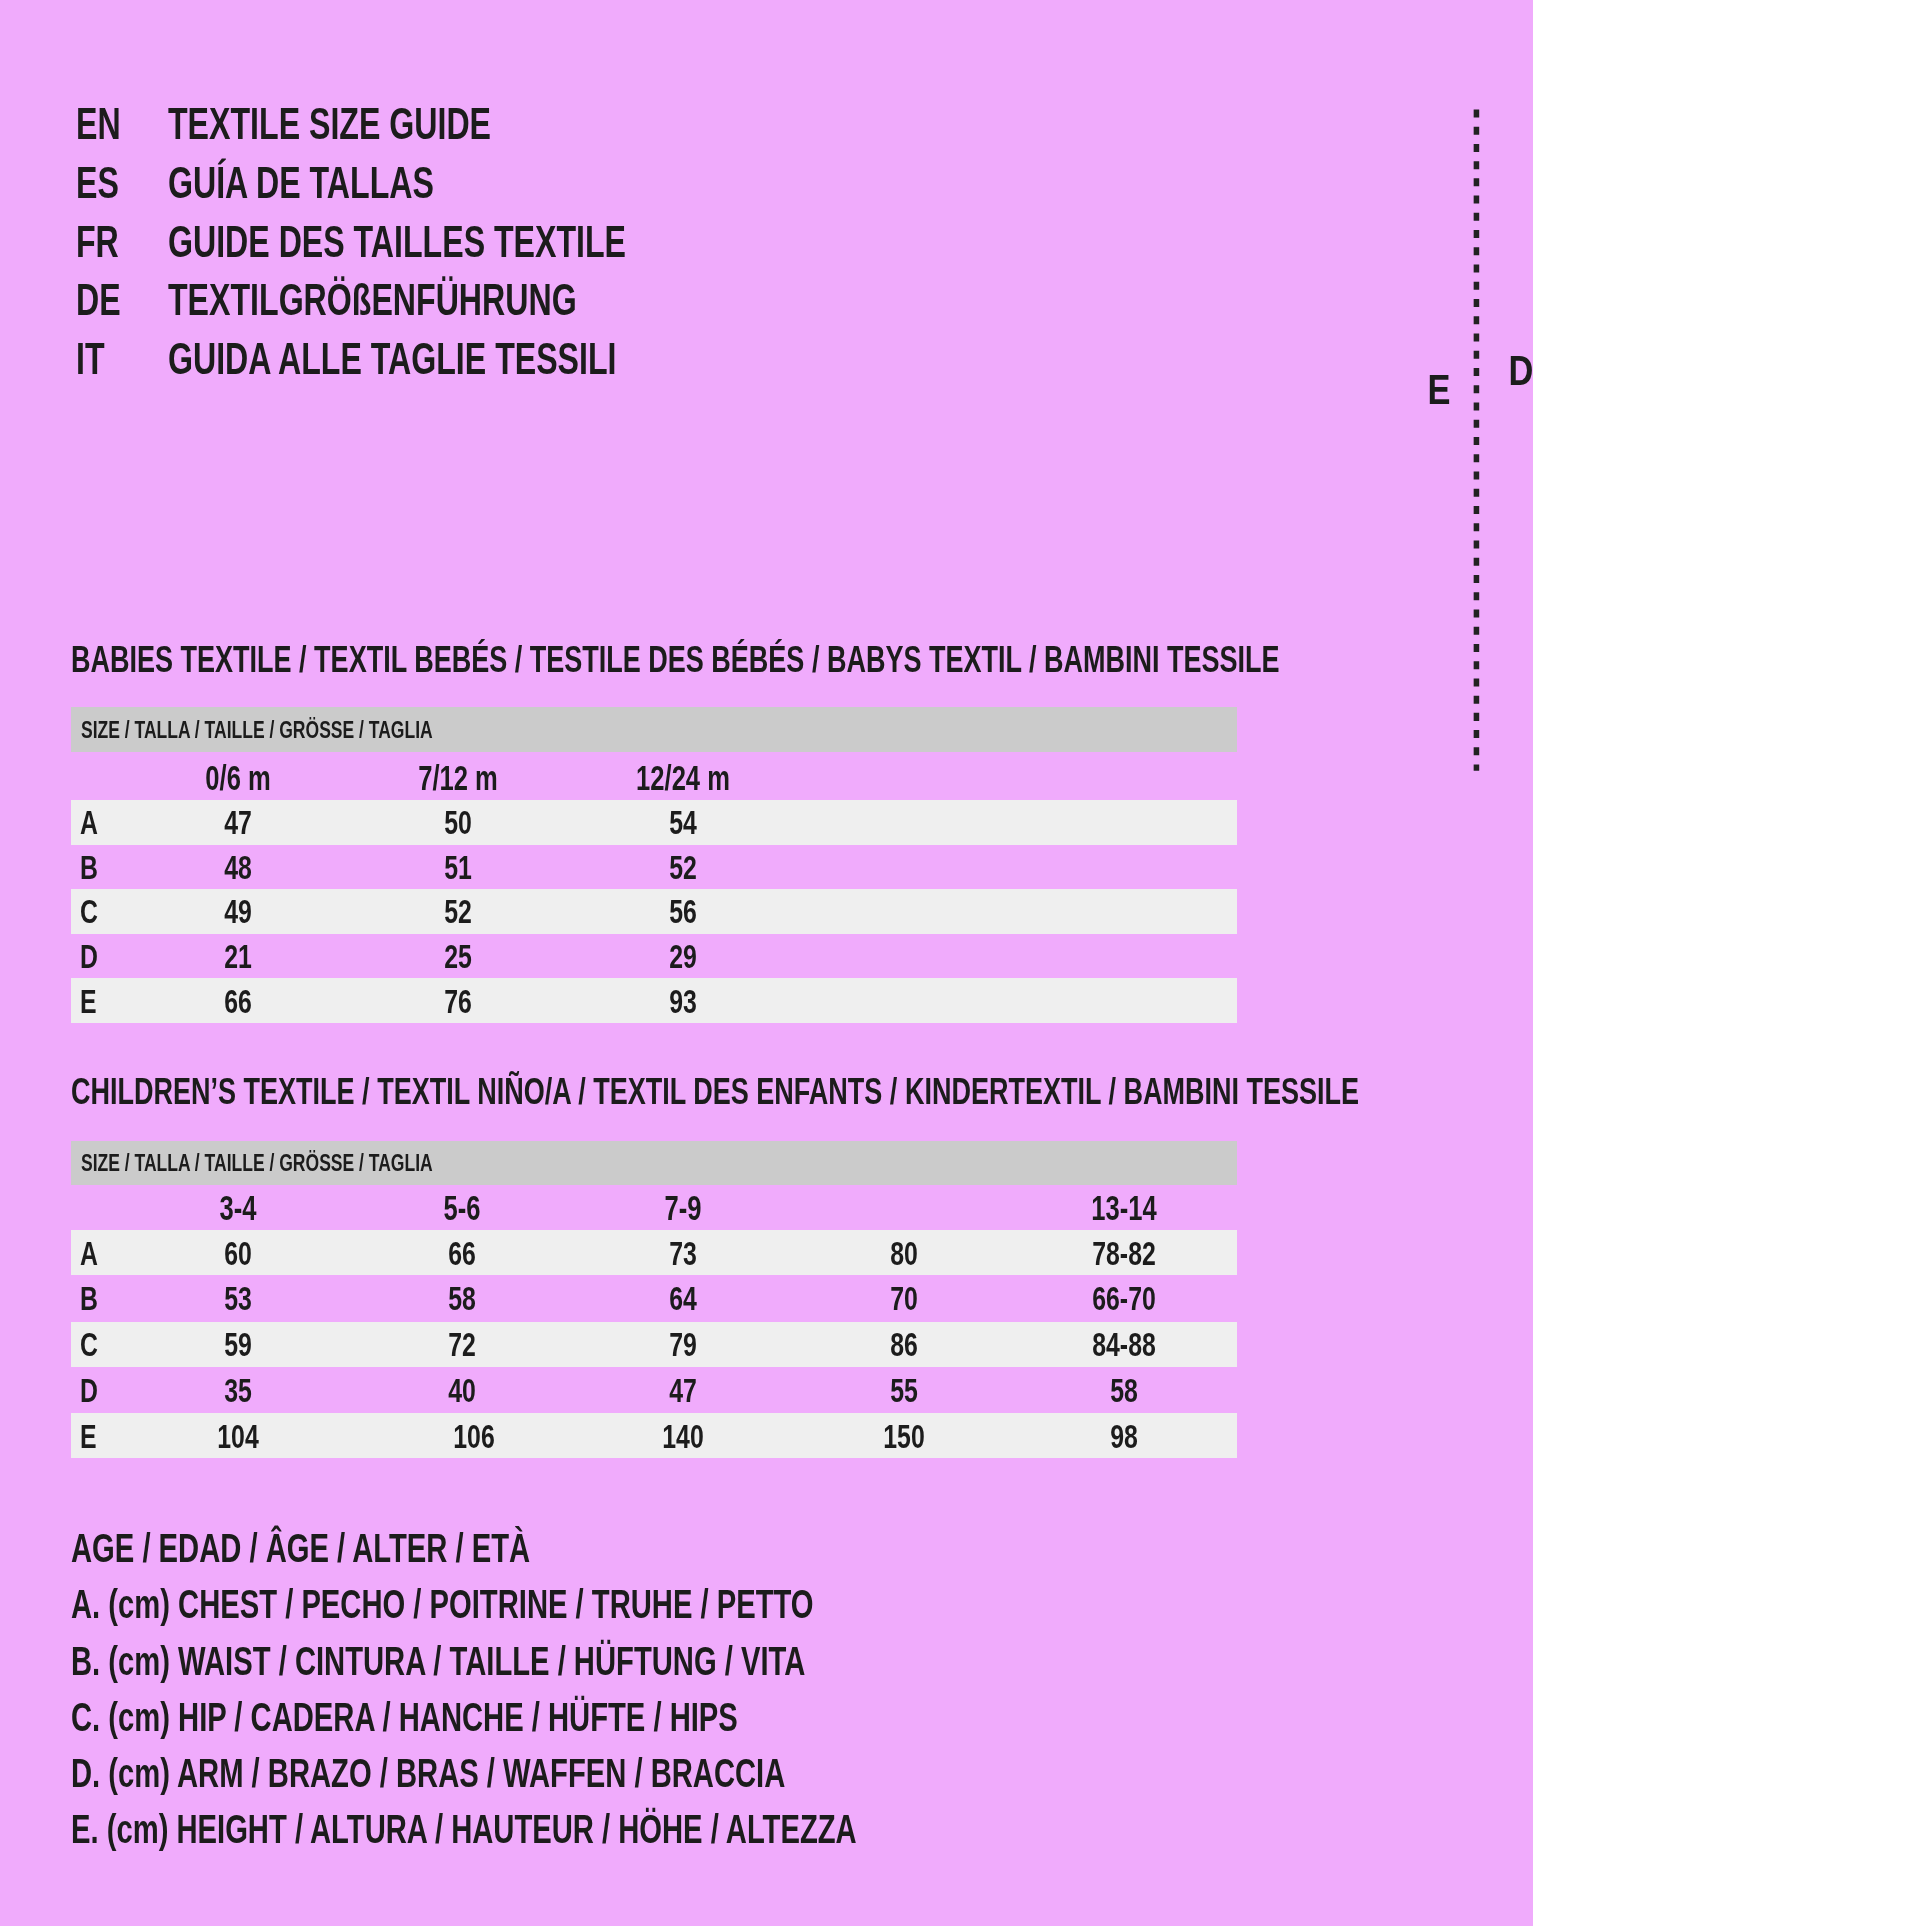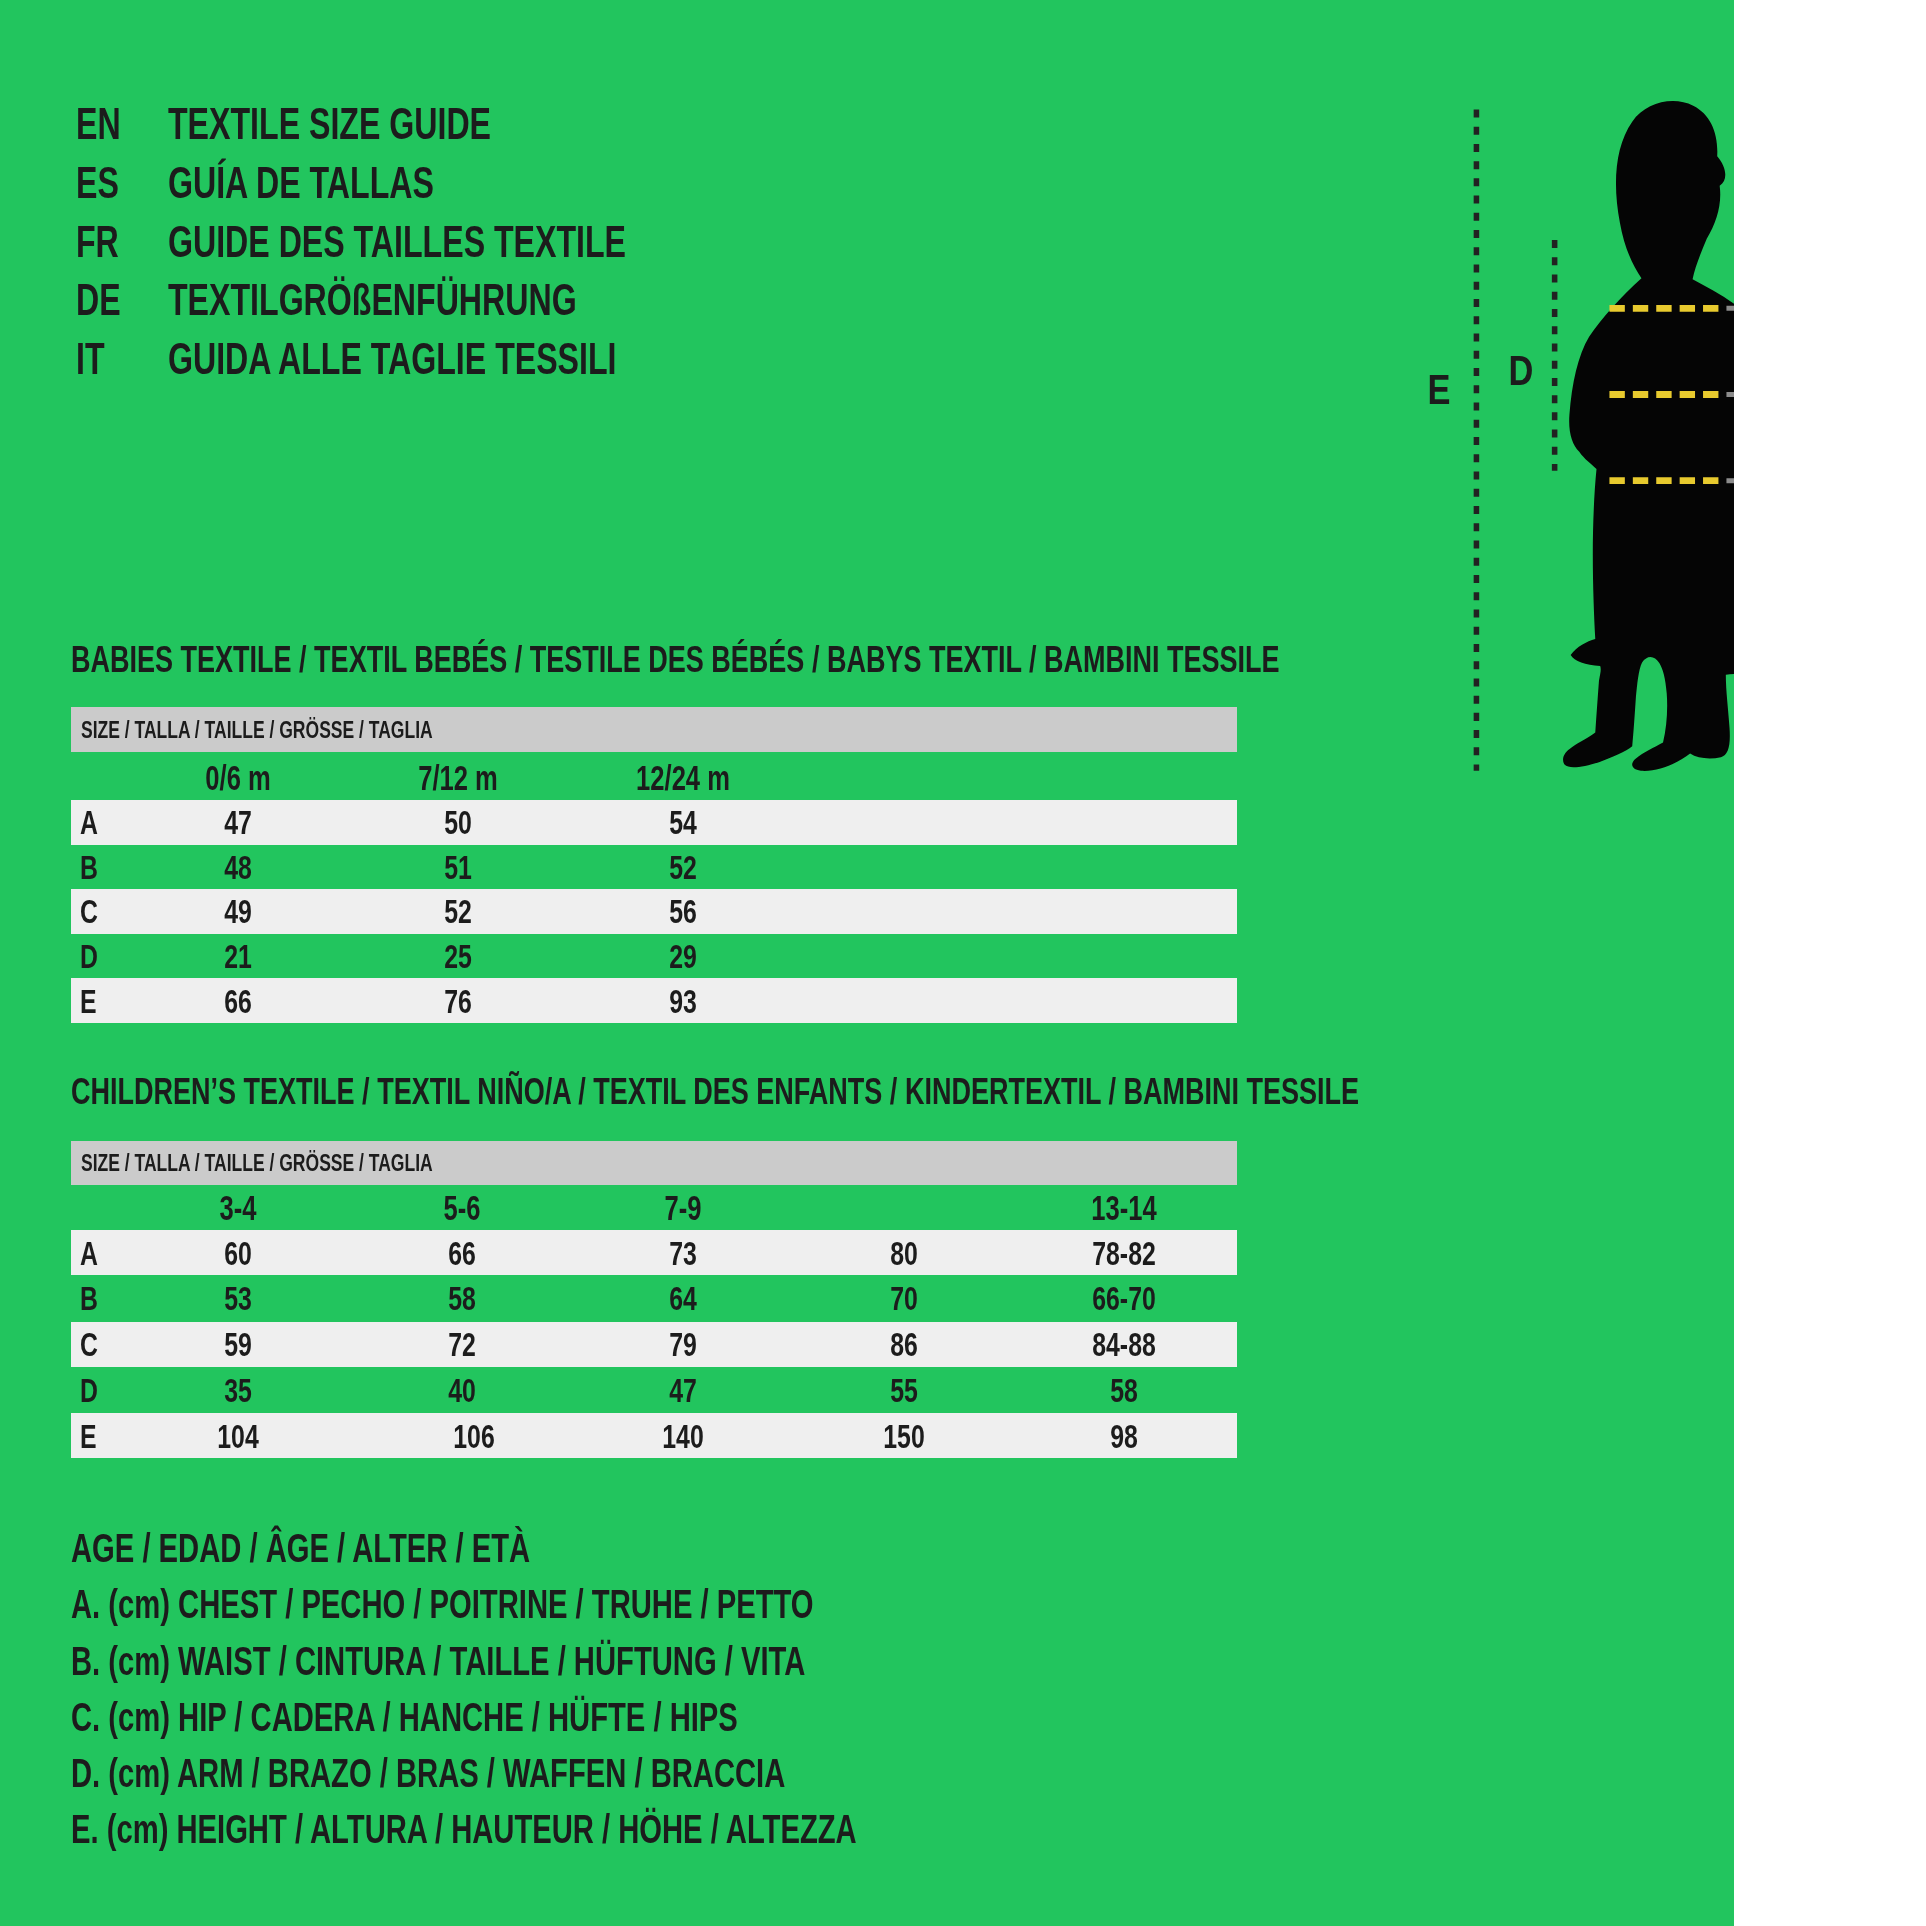--- a/index.html
+++ b/index.html
@@ -1,17 +1,17 @@
 <!DOCTYPE html>
 <html style="font-size:10px"><head>
 <meta charset="utf-8">
 <style>
   html,body { margin:0; padding:0; background:#ffffff; }
   #sheet {
-    position:relative; width:1734px; height:1926px; background:#22c55e;
+    position:relative; width:1533px; height:1926px; background:#f0abfc;
     font-family:"Liberation Sans", sans-serif; overflow:hidden;
   }
   .t { position:absolute; white-space:nowrap; color:#1c1c1c; font-weight:700; }
   
   .lv { transform:translateY(-50%) scaleX(0.73); transform-origin:0 50%; display:inline-block; }
   
   .cv { transform:translate(-50%,-50%) scaleX(0.73); transform-origin:50% 50%; display:inline-block; }
   
   .cl { transform:translate(-50%,-50%) scaleX(0.82); transform-origin:50% 50%; display:inline-block; }
   .fz-lang  { font-size:44px; }

